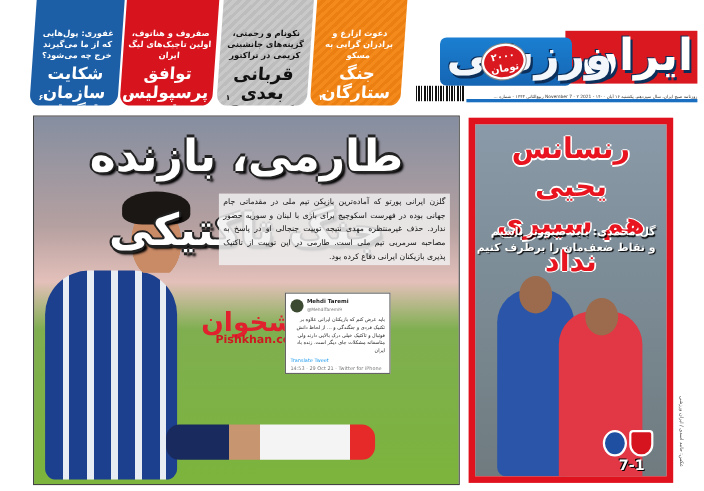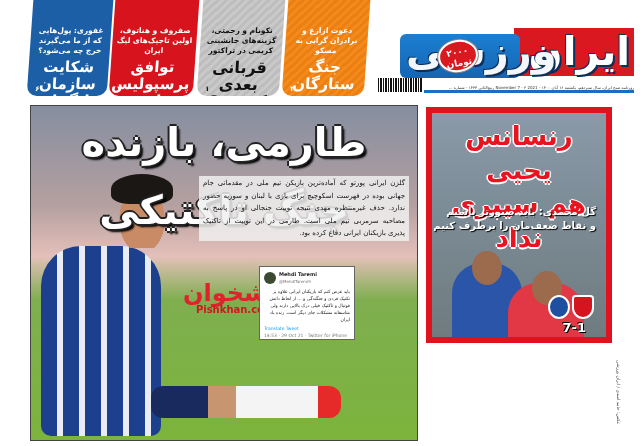--- a/index.html
+++ b/index.html
@@ -47,21 +47,21 @@
   .tw-name { font-weight: bold; font-size: 5px; }
   .tw-handle { color: #777; font-size: 4px; }
   .tw-body { direction: rtl; text-align: right; margin-top: 3px; }
   .tw-translate { color: #1d9bf0; margin-top: 2px; }
   .tw-meta { color: #777; }
   .player-head { position: absolute; left: 82px; top: 72px; width: 58px; height: 70px; background: radial-gradient(ellipse at 50% 60%, #c98a66 0 55%, transparent 56%); }
   .player-hair { position: absolute; left: 80px; top: 68px; width: 62px; height: 30px; border-radius: 50% 50% 30% 30%; background: #1b1714; }
   .player-body { position: absolute; left: 10px; top: 140px; width: 120px; height: 190px; border-radius: 40px 40px 10px 10px; background: repeating-linear-gradient(90deg,#1c3f8e 0 16px,#e8ecf3 16px 22px); }
   .player-leg { position: absolute; left: 120px; top: 280px; width: 190px; height: 32px; background: linear-gradient(90deg,#192a5e 0 30%,#c79670 30% 45%,#f4f4f4 45% 88%,#e62a2a 88%); border-radius: 12px; }
 
-  .side-story { position: absolute; left: 426px; top: 107px; width: 186px; height: 236px; border: 6px solid #e0121d; background: linear-gradient(to bottom,#8a9aa8 0%, #7d8d98 40%, #6f7b7f 100%); overflow: hidden; }
+  .side-story { position: absolute; left: 426px; top: 107px; width: 186px; height: 332px; border: 6px solid #e0121d; background: linear-gradient(to bottom,#8a9aa8 0%, #7d8d98 40%, #6f7b7f 100%); overflow: hidden; }
   .side-head { position: absolute; top: 6px; left: 0; right: 0; text-align: center; direction: rtl; font-size: 26px; line-height: 34px; font-weight: bold; color: #e8141f;
     text-shadow: 1.5px 0 0 #fff, -1.5px 0 0 #fff, 0 1.5px 0 #fff, 0 -1.5px 0 #fff; }
   .side-sub { position: absolute; top: 92px; right: 10px; direction: rtl; text-align: right; font-size: 10px; line-height: 14px; font-weight: bold; color: #fff; text-shadow: 1px 1px 1px #000; }
   .side-player-blue { position: absolute; left: 20px; top: 150px; width: 70px; height: 170px; border-radius: 30px 30px 8px 8px; background: #2a55a8; }
   .side-player-red { position: absolute; left: 76px; top: 170px; width: 76px; height: 160px; border-radius: 30px 30px 8px 8px; background: #e23845; }
   .side-face { position: absolute; width: 30px; height: 34px; border-radius: 50%; background: #9c6a4c; }
   .score-badges { position: absolute; right: 12px; bottom: 18px; display: flex; gap: 2px; }
   .badge { width: 22px; height: 24px; border-radius: 50%; border: 2px solid #fff; }
   .badge.est { background: #1f4fa0; }
   .badge.per { background: #d5141f; border-radius: 4px 4px 12px 12px; }

